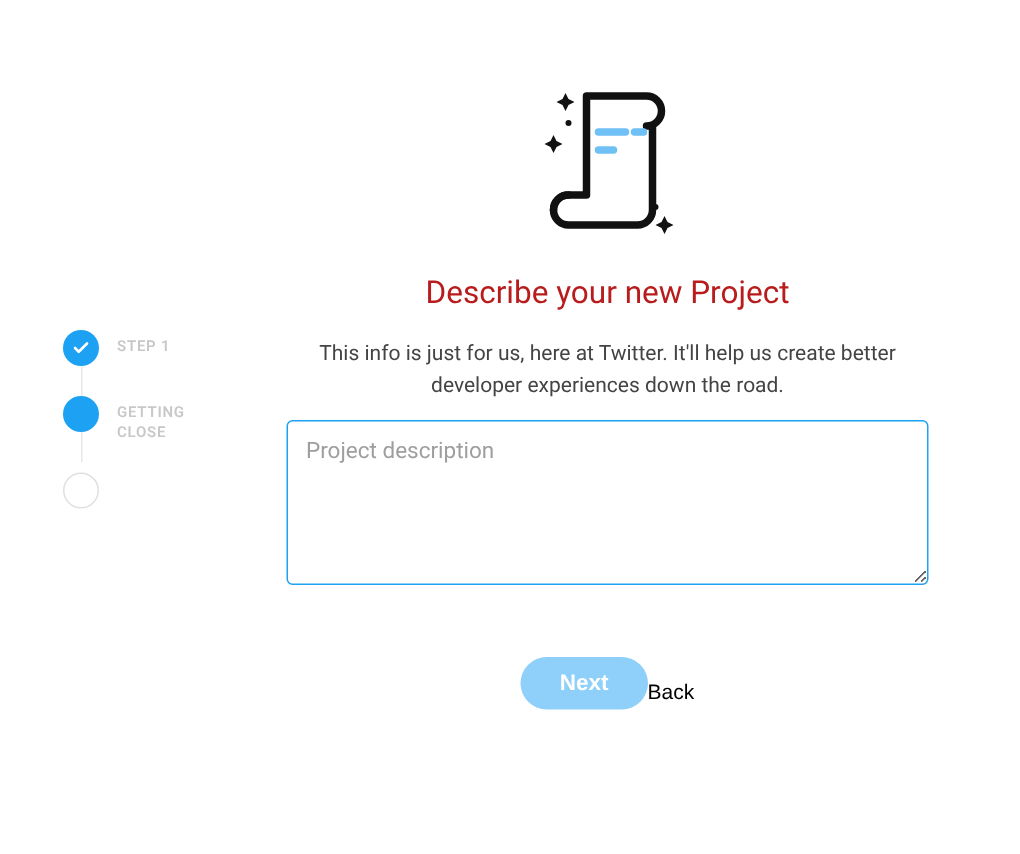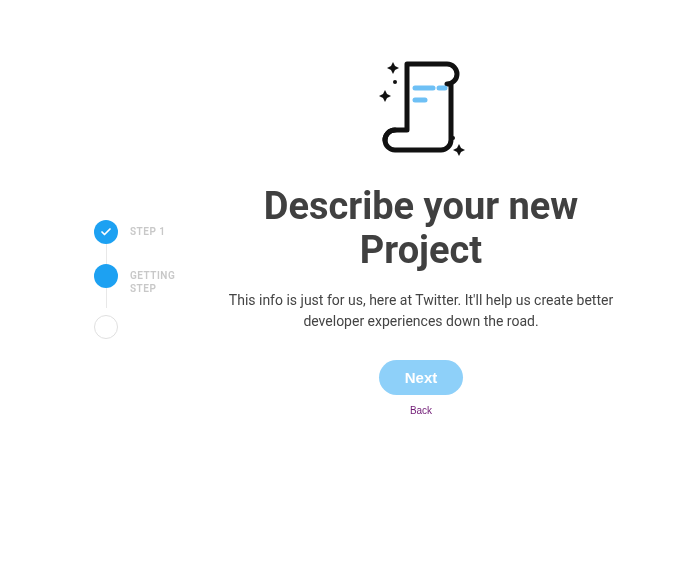--- a/index.html
+++ b/index.html
@@ -14,22 +14,21 @@
       height: 569px;
       position: relative;
     }
     .container {
       display: flex;
       padding-top: 50px;
     }
     .sidebar {
       width: 175px;
       padding-top: 170px;
-      padding-left: 62px;
-      margin-left: 32px;
+      padding-left: 42px;
     }
     .step {
       display: flex;
       align-items: flex-start;
       position: relative;
       margin-bottom: 20px;
     }
     .step-circle {
       width: 24px;
       height: 24px;
@@ -78,23 +77,23 @@
       flex: 1;
       padding-right: 45px;
       display: flex;
       flex-direction: column;
       align-items: center;
     }
     .illustration {
       margin-bottom: 20px;
     }
     .title {
-      font-size: 38px;
-      font-weight: 700;
-      color: #404040;
+      font-size: 21px;
+      font-weight: 400;
+      color: #b91c1c;
       text-align: center;
       margin-bottom: 18px;
     }
     .subtitle {
       font-size: 14px;
       color: #444;
       text-align: center;
       line-height: 1.5;
       max-width: 420px;
       margin-bottom: 12px;
@@ -108,61 +107,60 @@
       font-size: 15px;
       font-family: inherit;
       color: #333;
       resize: both;
       outline: none;
     }
     .textarea::placeholder {
       color: #9e9e9e;
     }
     .buttons {
-      margin-top: 16px;
-      display: flex;
-      flex-direction: column;
+      margin-top: 48px;
+      display: flex;
       align-items: center;
     }
     .btn-next {
       background: #8ed0f9;
       color: #fff;
       border: none;
       border-radius: 20px;
       padding: 9px 26px;
       font-size: 15px;
       font-weight: 600;
       cursor: pointer;
     }
     .btn-back {
       background: none;
       border: none;
-      color: #701a75;
-      font-size: 10px;
+      color: #000000;
+      font-size: 14px;
       margin-top: 10px;
       cursor: pointer;
     }
   </style>
 </head>
 <body>
 
 <div class="container">
   <aside class="sidebar">
     <div class="step">
       <div class="step-circle done">
         <svg viewBox="0 0 24 24" fill="none" stroke="#fff" stroke-width="3.5" stroke-linecap="round" stroke-linejoin="round">
             <polyline points="20 6 9 17 4 12"></polyline>
           </svg>
       </div>
       <div class="step-label">STEP 1</div>
       <div class="step-connector"></div>
     </div>
     <div class="step">
       <div class="step-circle active"></div>
-      <div class="step-label">GETTING STEP</div>
+      <div class="step-label">GETTING CLOSE</div>
       <div class="step-connector"></div>
     </div>
     <div class="step">
       <div class="step-circle pending"></div>
       <div class="step-label"></div>
     </div>
   </aside>
 
   <main class="main">
     <div class="illustration">
@@ -185,19 +183,20 @@
           <line x1="54" y1="38" x2="72" y2="38"></line>
           <line x1="78" y1="38" x2="84" y2="38"></line>
           <line x1="54" y1="50" x2="64" y2="50"></line>
         </g>
       </svg>
     </div>
 
     <h1 class="title">Describe your new Project</h1>
     <p class="subtitle">This info is just for us, here at Twitter. It'll help us create better developer experiences down the road.</p>
 
+    <textarea class="textarea" placeholder="Project description" style=""></textarea>
 
     <div class="buttons">
       <button class="btn-next">Next</button>
       <button class="btn-back">Back</button>
     </div>
   </main>
 </div>
 
 </body></html>

